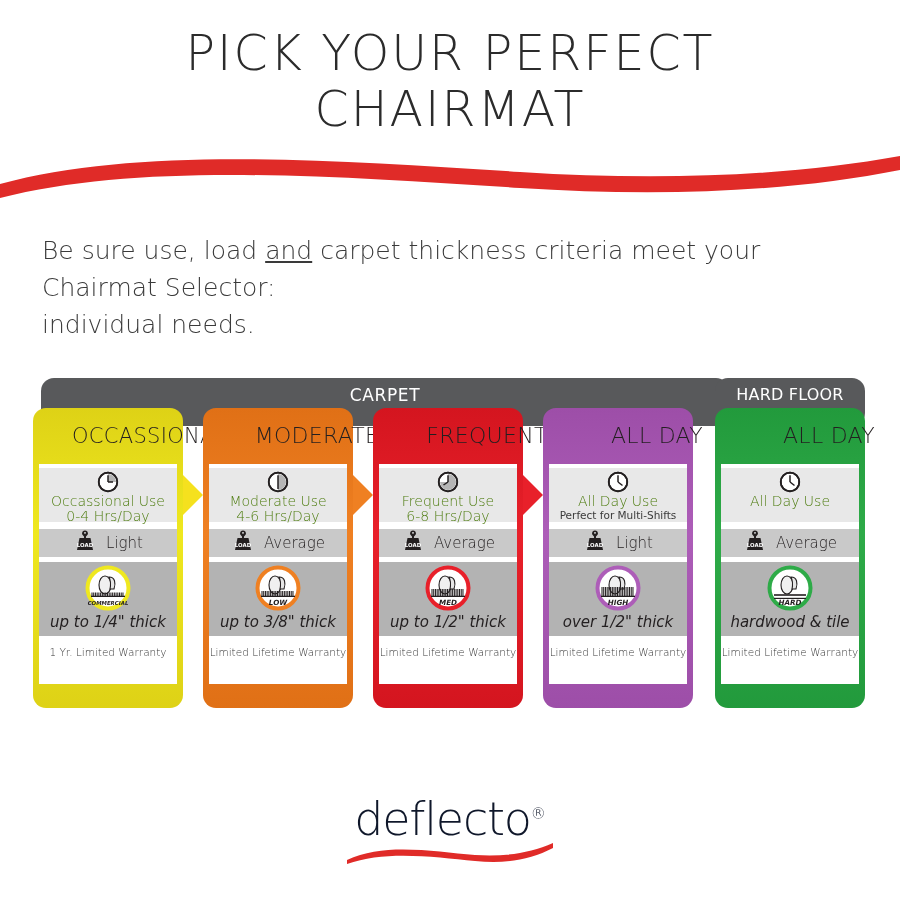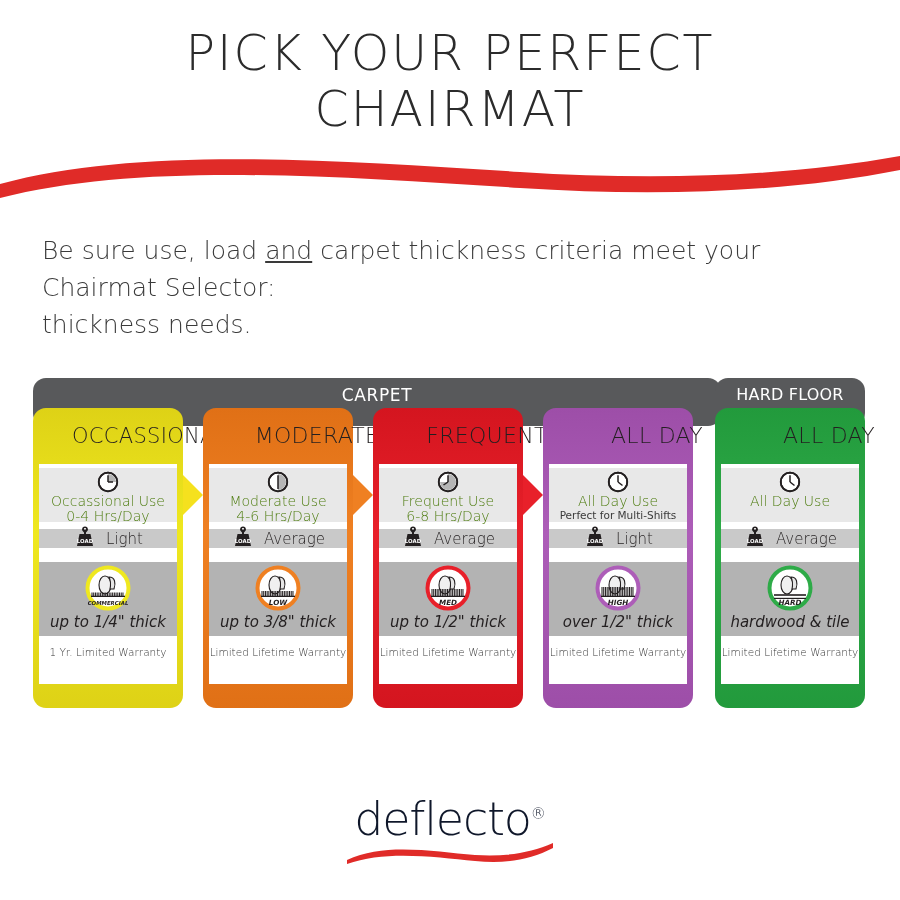--- a/index.html
+++ b/index.html
@@ -34,21 +34,21 @@
   }
   .intro u{text-decoration:underline;}
 
   
   .chart{position:absolute;left:33px;top:378px;width:832px;height:330px;}
 
   
   .group{
     position:absolute;top:0;background:#58595b;border-radius:13px;
   }
-  .group-carpet{left:0;width:688px;height:48px;}
+  .group-carpet{left:8px;width:688px;height:48px;}
   .group-hard{left:682px;width:150px;height:48px;}
   .group-label{
     position:absolute;left:0;top:0;width:100%;height:34px;line-height:34px;
     text-align:center;color:#ffffff;
     font-family:"DejaVu Sans", sans-serif;font-weight:400;
     font-size:17px;letter-spacing:.6px;
   }
   .group-hard .group-label{font-size:16px;letter-spacing:.2px;}
 
   
@@ -81,21 +81,21 @@
   .use-main{
     font-family:"DejaVu Sans", sans-serif;font-weight:300;
     font-size:14px;line-height:15px;color:#4d7c0f;margin-top:1px;
   }
   .use-sub{
     font-family:"DejaVu Sans", sans-serif;font-weight:400;
     font-size:10.5px;line-height:12px;color:#3a3a3a;
   }
 
   .row-load{
-    position:absolute;left:0;top:65px;width:138px;height:19px;
+    position:absolute;left:0;top:65px;width:138px;height:28px;
     background:#c9c9c9;display:flex;align-items:center;justify-content:center;gap:9px;
   }
   .load-label{
     font-family:"DejaVu Sans", sans-serif;font-weight:300;
     font-size:15px;color:#231f20;
   }
 
   .row-thick{
     position:absolute;left:0;top:98px;width:138px;height:74px;
     background:#b3b3b3;text-align:center;font-style:italic;
@@ -134,21 +134,21 @@
   <div class="title-line">CHAIRMAT</div>
 </div>
 
 <svg class="swoosh" viewBox="0 0 900 60">
   <path d="M0,44 C140,6 330,20 520,32 C660,41 790,36 900,16 L900,30 C790,52 660,57 520,48 C330,36 140,22 0,58 Z" fill="#e02b28"></path>
 </svg>
 
 <div class="intro">
   <div><span>Be sure use, load </span><u>and</u><span> carpet thickness criteria meet your</span></div>
   <div>Chairmat Selector:</div>
-  <div>thickness needs.</div>
+  <div>individual needs.</div>
 </div>
 
 <div class="chart">
 
   <div class="group group-carpet">
     <div class="group-label">CARPET</div>
   </div>
   <div class="group group-hard">
     <div class="group-label">HARD FLOOR</div>
   </div>

